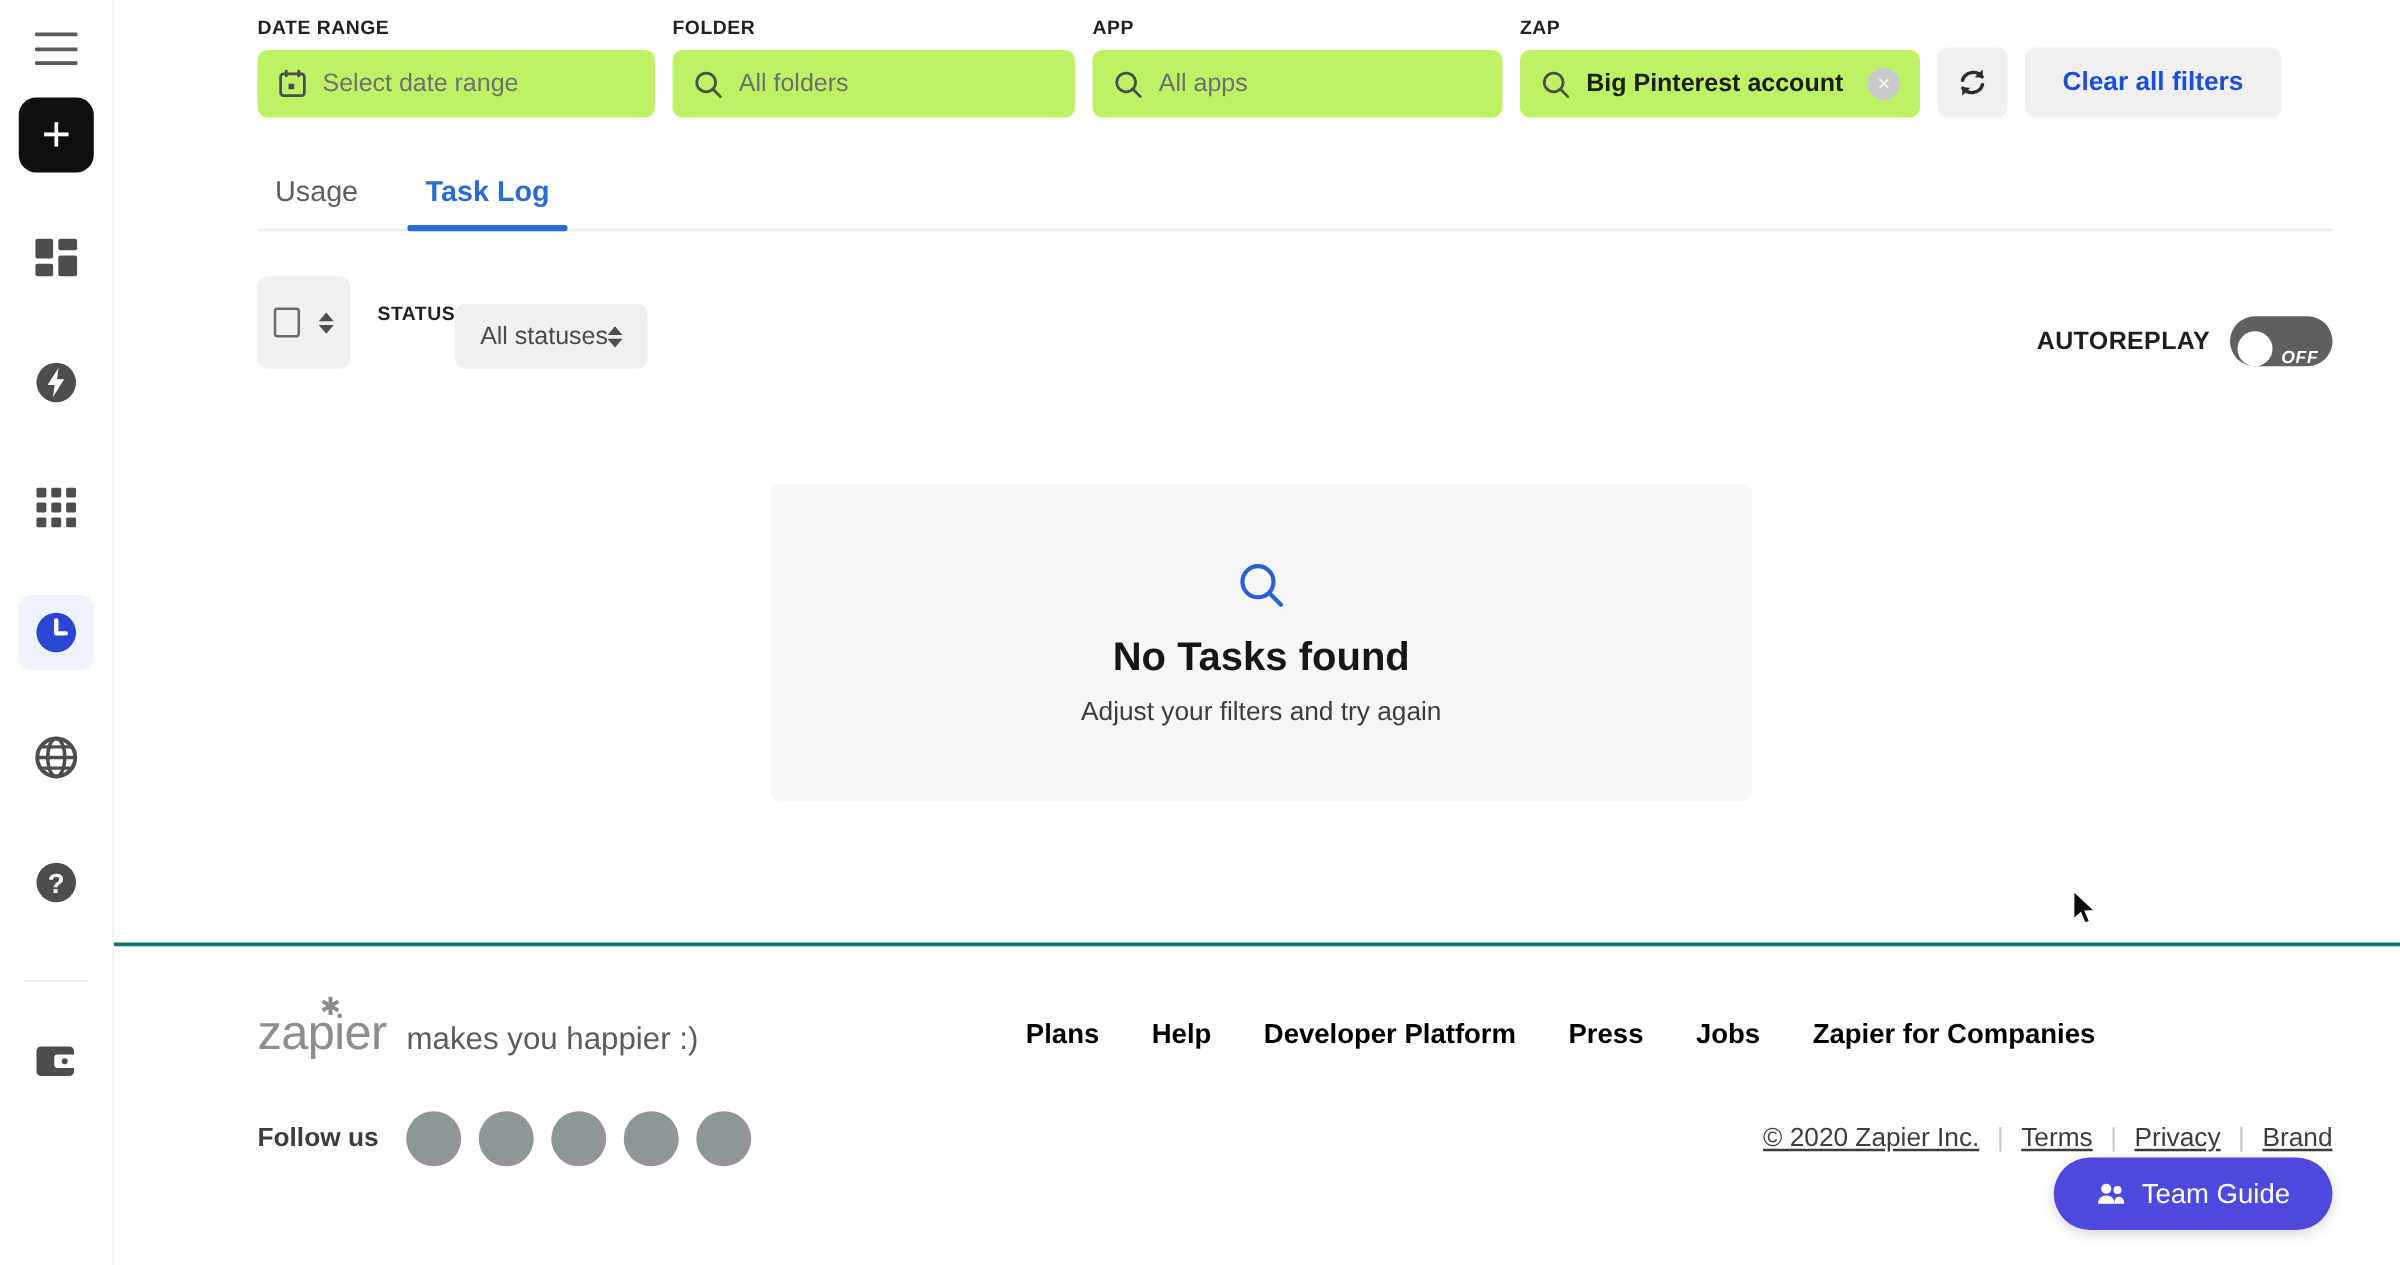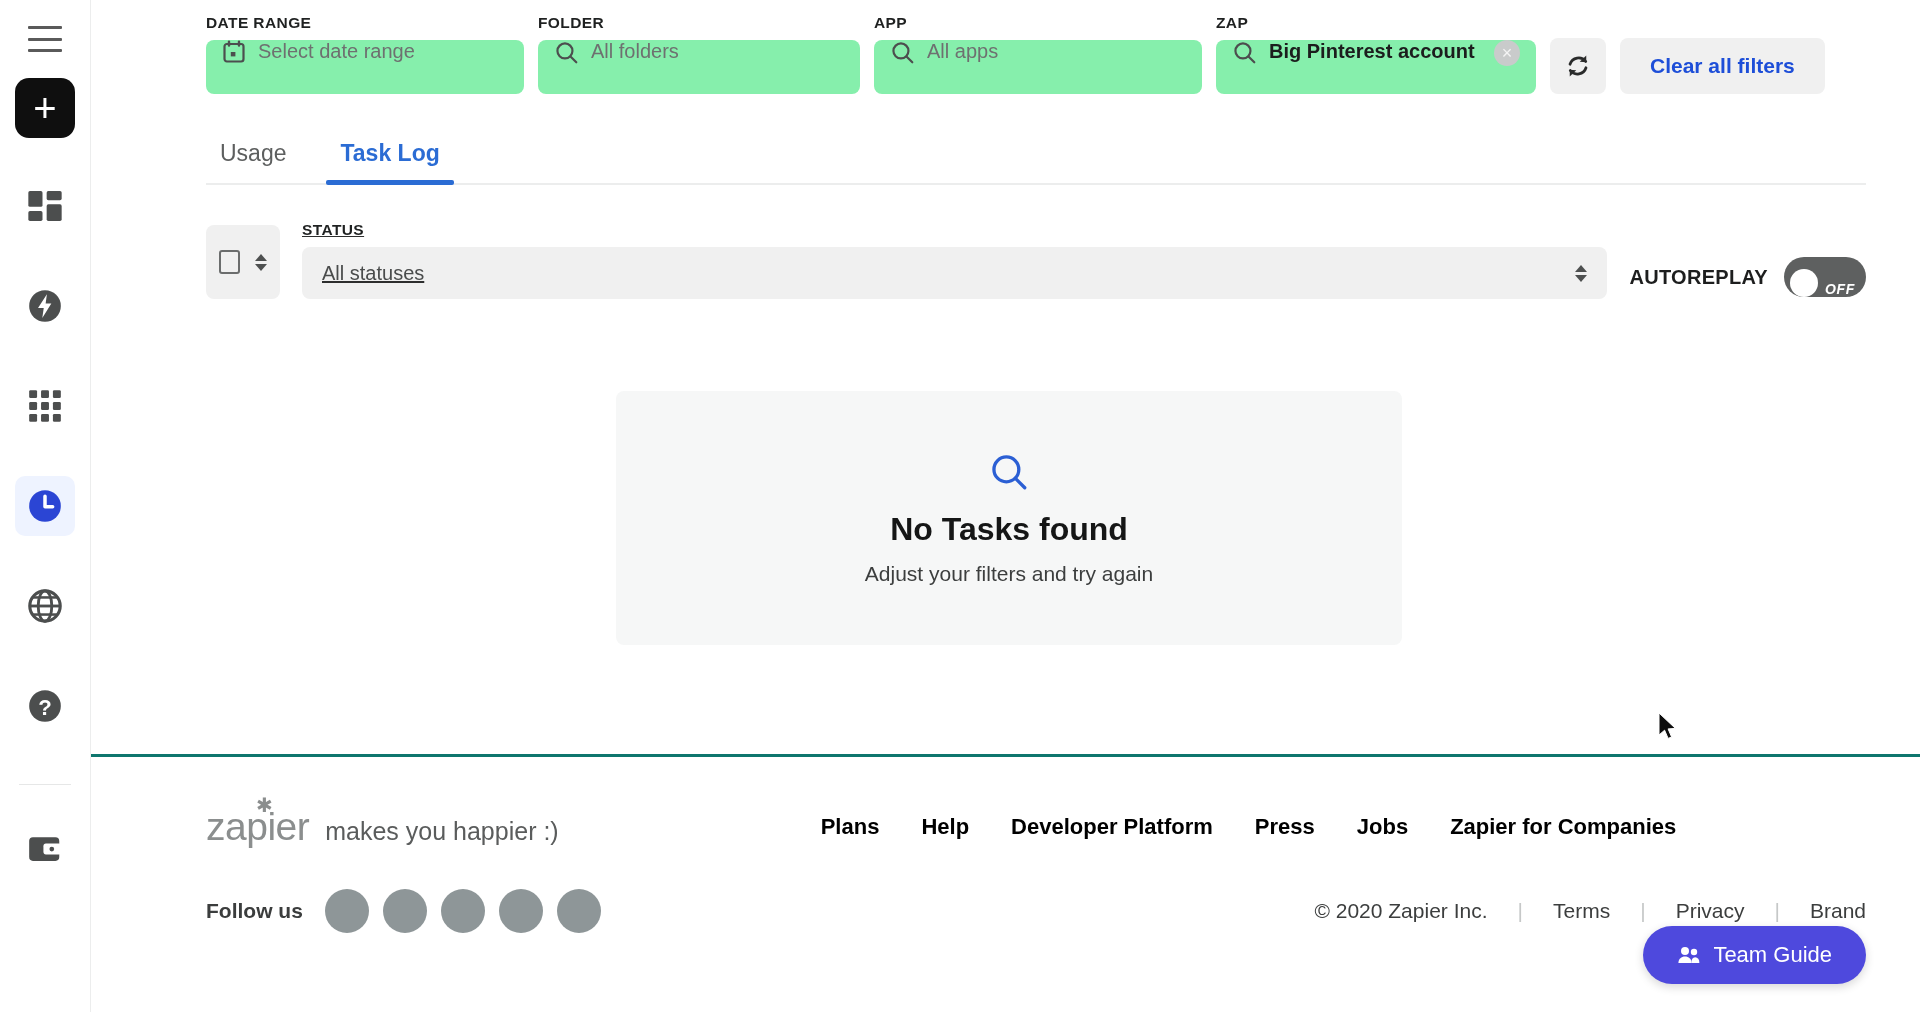--- a/index.html
+++ b/index.html
@@ -72,23 +72,24 @@
   .filter-group { display: flex; flex-direction: column; }
   .filter-label {
     font-size: 15.5px;
     font-weight: bold;
     letter-spacing: 0.4px;
     color: #1f2121;
     margin-bottom: 8px;
   }
   .filter-field {
     height: 54px;
-    background: #86efac;
+    background: #bef264;
     border-radius: 8px;
     display: flex;
+    align-items: center;
     padding: 0 16px;
     gap: 12px;
     cursor: text;
   }
   .filter-field .placeholder { font-size: 20px; color: #6e7070; white-space: nowrap; overflow:hidden; }
   .filter-field .value { font-size: 20px; color: #1c1d1d; font-weight: 600; white-space: nowrap; overflow:hidden; }
   .w-date { width: 318px; }
   .w-folder { width: 322px; }
   .w-app { width: 328px; }
   .w-zap { width: 320px; }
@@ -140,21 +141,21 @@
     width: 74px; height: 52px; background: #f0f0f0; border-radius: 8px;
     display: flex; align-items: center; justify-content: space-between;
     padding: 0 13px; cursor: pointer; flex: 0 0 74px;
   }
   .cb-box { width: 21px; height: 24px; border: 2px solid #6b6d6d; border-radius: 3px; }
   .spin { display: flex; flex-direction: column; gap: 3px; align-items: center; }
   .spin i { display: block; width: 0; height: 0; border-left: 6px solid transparent; border-right: 6px solid transparent; }
   .spin i.up { border-bottom: 7px solid #4e5050; }
   .spin i.down { border-top: 7px solid #4e5050; }
 
-  .status-group { display: flex; flex-direction: column; flex: 1 1 auto; text-decoration: underline; }
+  .status-group { display: flex; flex-direction: row; flex: 1 1 auto; }
   .status-select {
     height: 52px; background: #f0f0f0; border-radius: 8px;
     display: flex; align-items: center; padding: 0 20px;
     font-size: 20px; color: #4a4c4c; cursor: pointer;
     justify-content: space-between;
   }
   .autoreplay-wrap { display: flex; align-items: center; gap: 16px; padding-bottom: 2px; }
   .autoreplay-label { font-size: 20px; font-weight: bold; letter-spacing: 0.3px; color: #1d1e1e; }
   .toggle {
     width: 82px; height: 40px; border-radius: 20px; background: #5e6060;
@@ -195,21 +196,21 @@
   }
   .brand-tag { font-size: 25px; color: #5a5c5c; margin-left: 16px; }
   .footer-links { display: flex; gap: 42px; margin-left: 262px; }
   .footer-links a {
     font-size: 22px; font-weight: bold; color: #000000; text-decoration: none; white-space: nowrap; cursor: pointer;
   }
   .footer-bottom { display: flex; align-items: center; margin-top: 40px; }
   .follow-label { font-size: 21px; font-weight: bold; color: #3b3d3d; margin-right: 22px; }
   .socials { display: flex; gap: 14px; }
   .social { width: 44px; height: 44px; border-radius: 50%; background: #8e9698; cursor: pointer; }
-  .legal { margin-left: auto; display: flex; align-items: center; gap: 30px; font-size: 21px; color: #3c3e3e; }
+  .legal { margin-left: auto; display: flex; align-items: center; gap: 14px; font-size: 21px; color: #3c3e3e; text-decoration: underline; }
   .legal a { color: #3c3e3e; text-decoration: none; cursor: pointer; }
   .legal .sep { color: #c6c8c8; }
 
   .team-guide {
     position: absolute;
     right: 54px; bottom: 28px;
     height: 58px;
     background: #4e49dd;
     border-radius: 29px;
     display: flex; align-items: center; gap: 12px;

